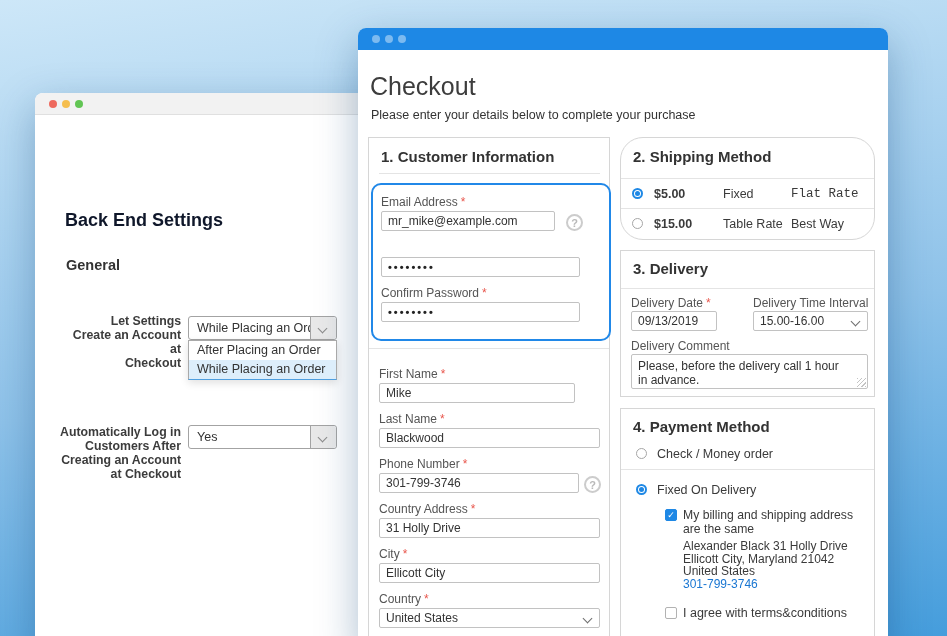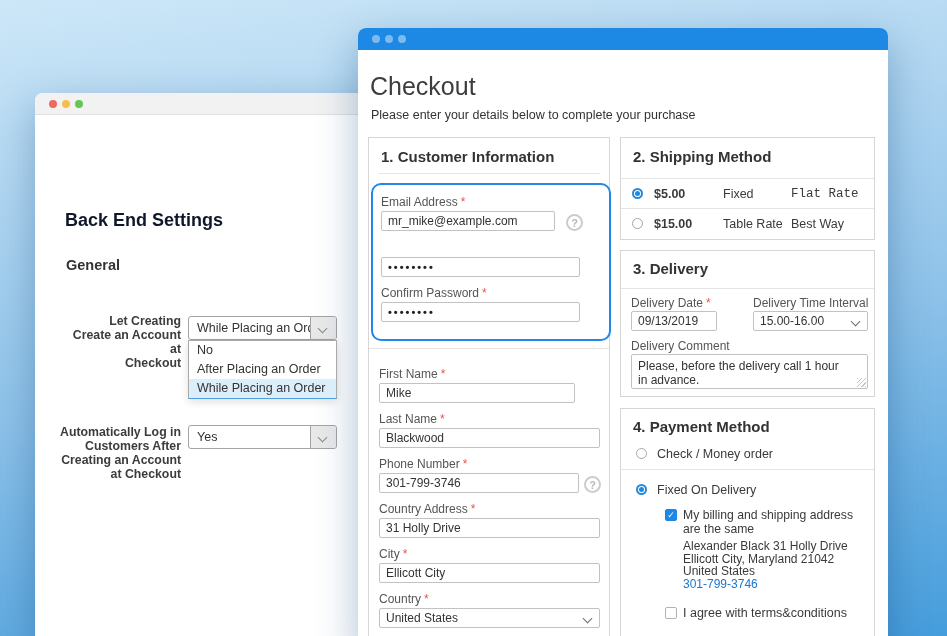--- a/index.html
+++ b/index.html
@@ -79,32 +79,31 @@
   <div class="titlebar tb-gray">
     <span class="dot dot-red"></span>
     <span class="dot dot-yel"></span>
     <span class="dot dot-grn"></span>
   </div>
 
   <div class="bk-h1" style="left:30px;top:117px;">Back End Settings</div>
   <div class="bk-h2" style="left:31px;top:164px;">General</div>
 
   <div class="bk-lbl" style="left:24px;top:221px;">
-    <div>Let Creating</div>
+    <div>Let Settings</div>
     <div>Create an Account at</div>
     <div>Checkout</div>
   </div>
   <div class="bk-select" style="left:153px;top:223px;">
     <div class="val">While Placing an Orde</div>
     <div class="btn">
       <span class="chev"></span>
     </div>
   </div>
   <div class="dropdown" style="left:153px;top:247px;">
-    <div class="opt">No</div>
     <div class="opt">After Placing an Order</div>
     <div class="opt hl">While Placing an Order</div>
   </div>
 
   <div class="bk-lbl" style="left:24px;top:332px;">
     <div>Automatically Log in</div>
     <div>Customers After</div>
     <div>Creating an Account</div>
     <div>at Checkout</div>
   </div>
@@ -160,21 +159,21 @@
     <div class="lbl" style="left:10px;top:409px;"><span>City</span><span class="req">*</span></div>
     <div class="input" style="left:10px;top:425px;width:221px;">Ellicott City</div>
 
     <div class="lbl" style="left:10px;top:454px;"><span>Country</span><span class="req">*</span></div>
     <div class="input" style="left:10px;top:470px;width:221px;">
       <span>United States</span>
       <span class="chev" style="right:8px;top:6px;"></span>
     </div>
   </div>
 
-  <div class="card" style="left:262px;top:109px;width:255px;height:103px;">
+  <div class="card" style="left:262px;top:109px;width:255px;height:103px;border-radius:23px;">
     <div class="sec-h" style="left:12px;top:10px;">2. Shipping Method</div>
     <div class="divider" style="left:0;right:0;top:40px;"></div>
 
     <span class="radio on" style="left:11px;top:50px;"></span>
     <span class="ship-txt bold" style="left:33px;top:49px;">$5.00</span>
     <span class="ship-txt" style="left:102px;top:49px;">Fixed</span>
     <span class="ship-txt" style="left:170px;top:49px;font-family:Liberation Mono, monospace;">Flat Rate</span>
 
     <div class="divider" style="left:0;right:0;top:70px;"></div>
 

